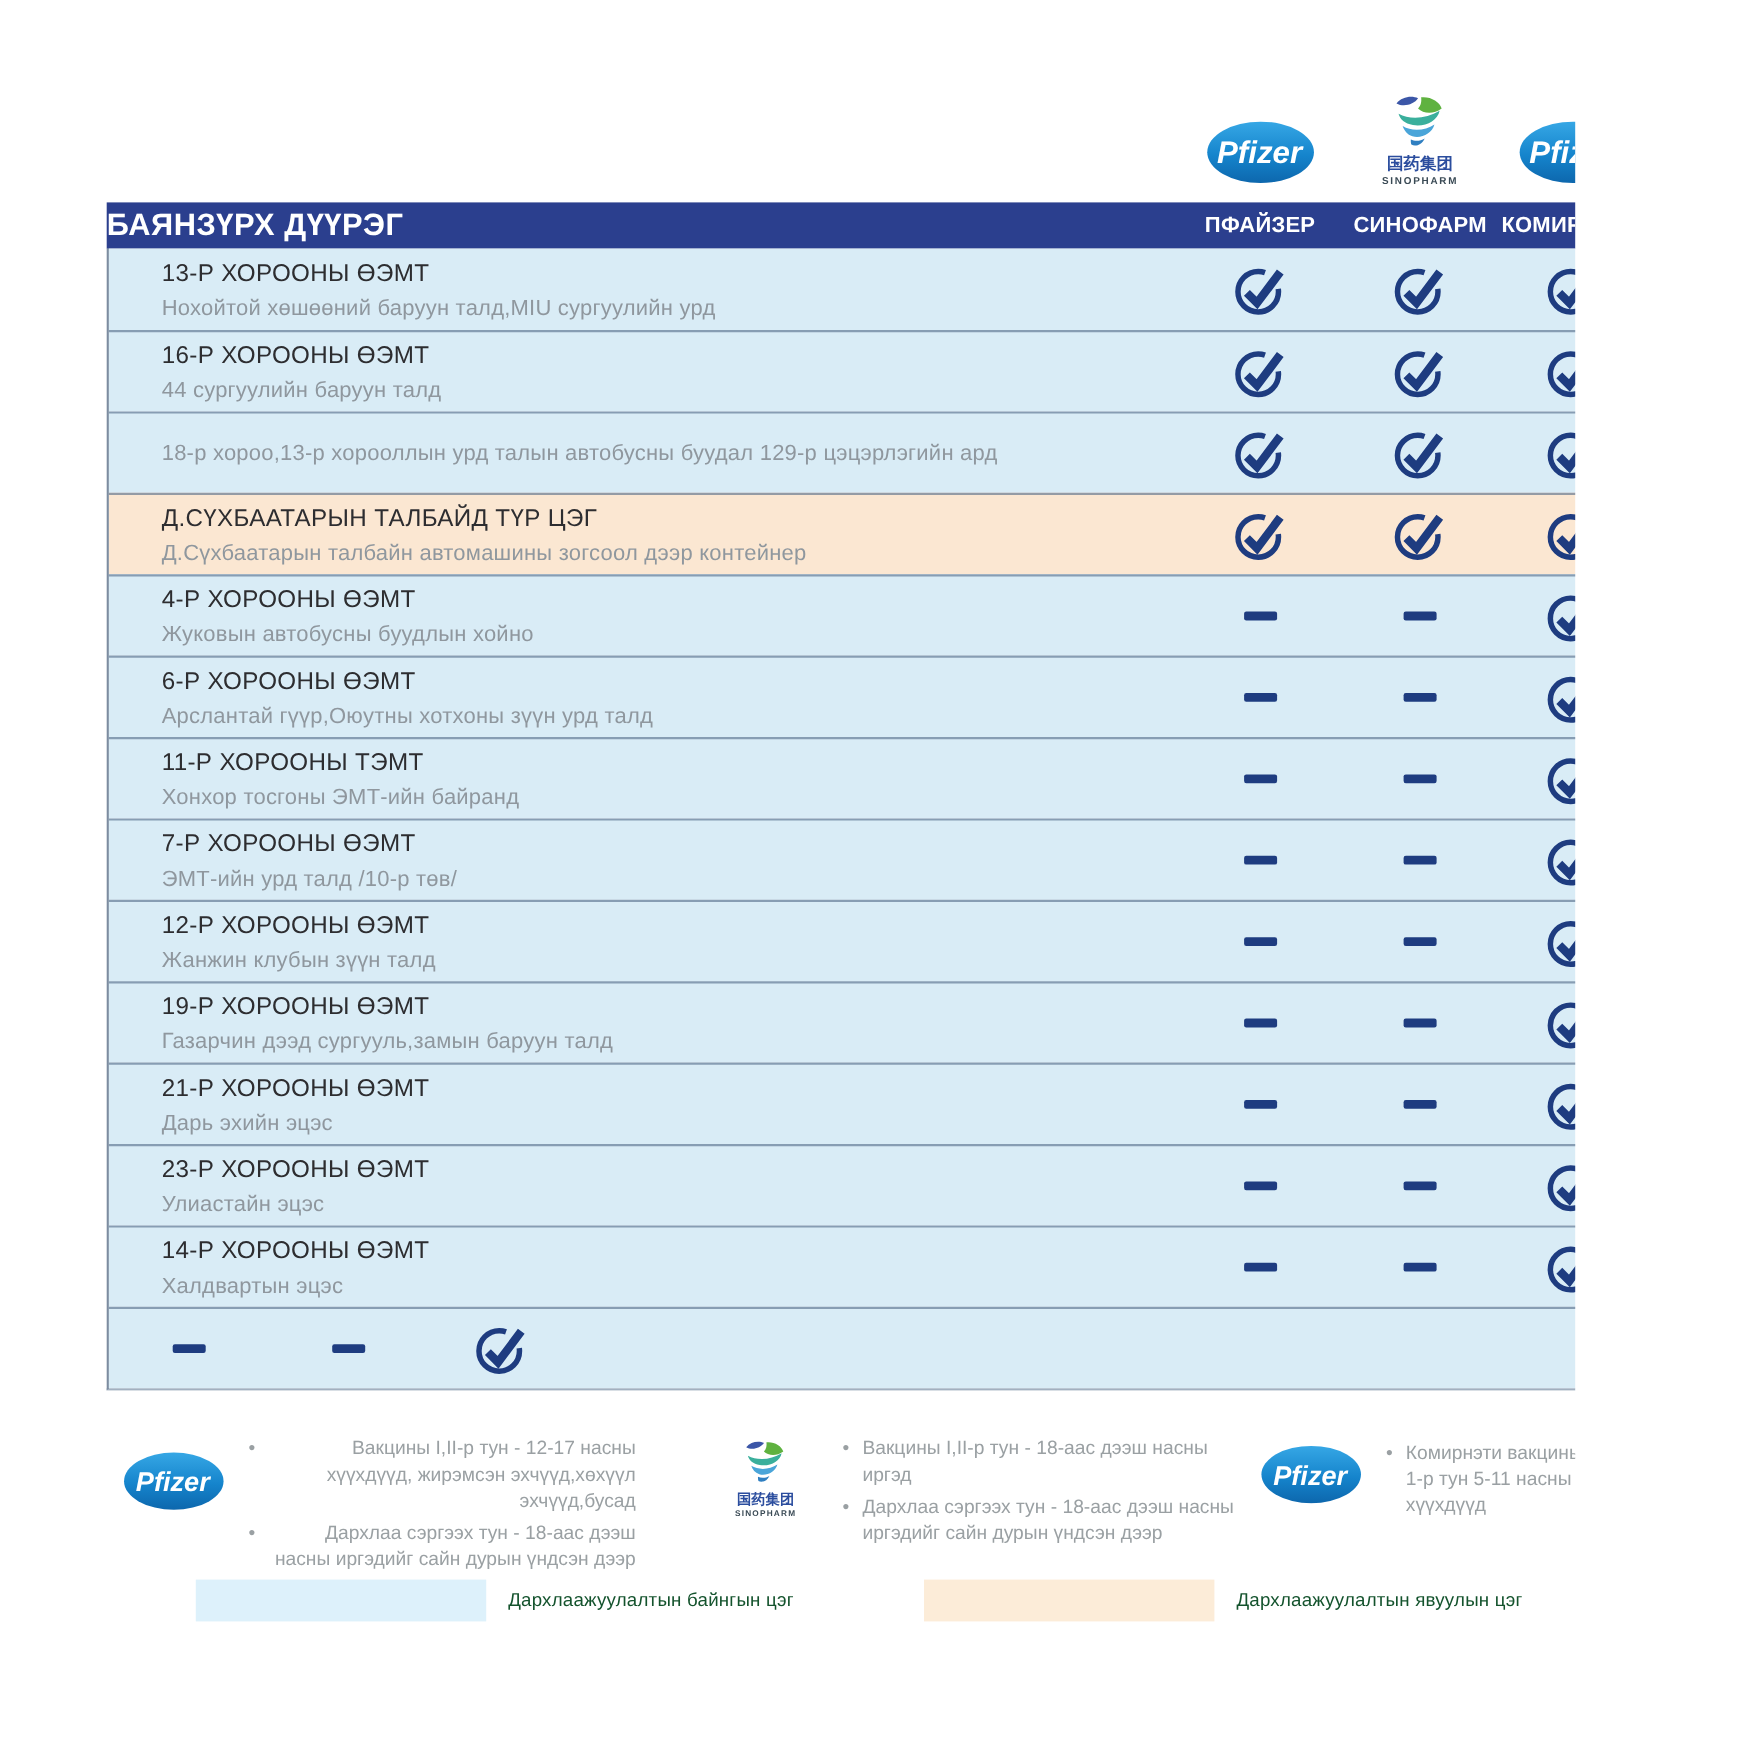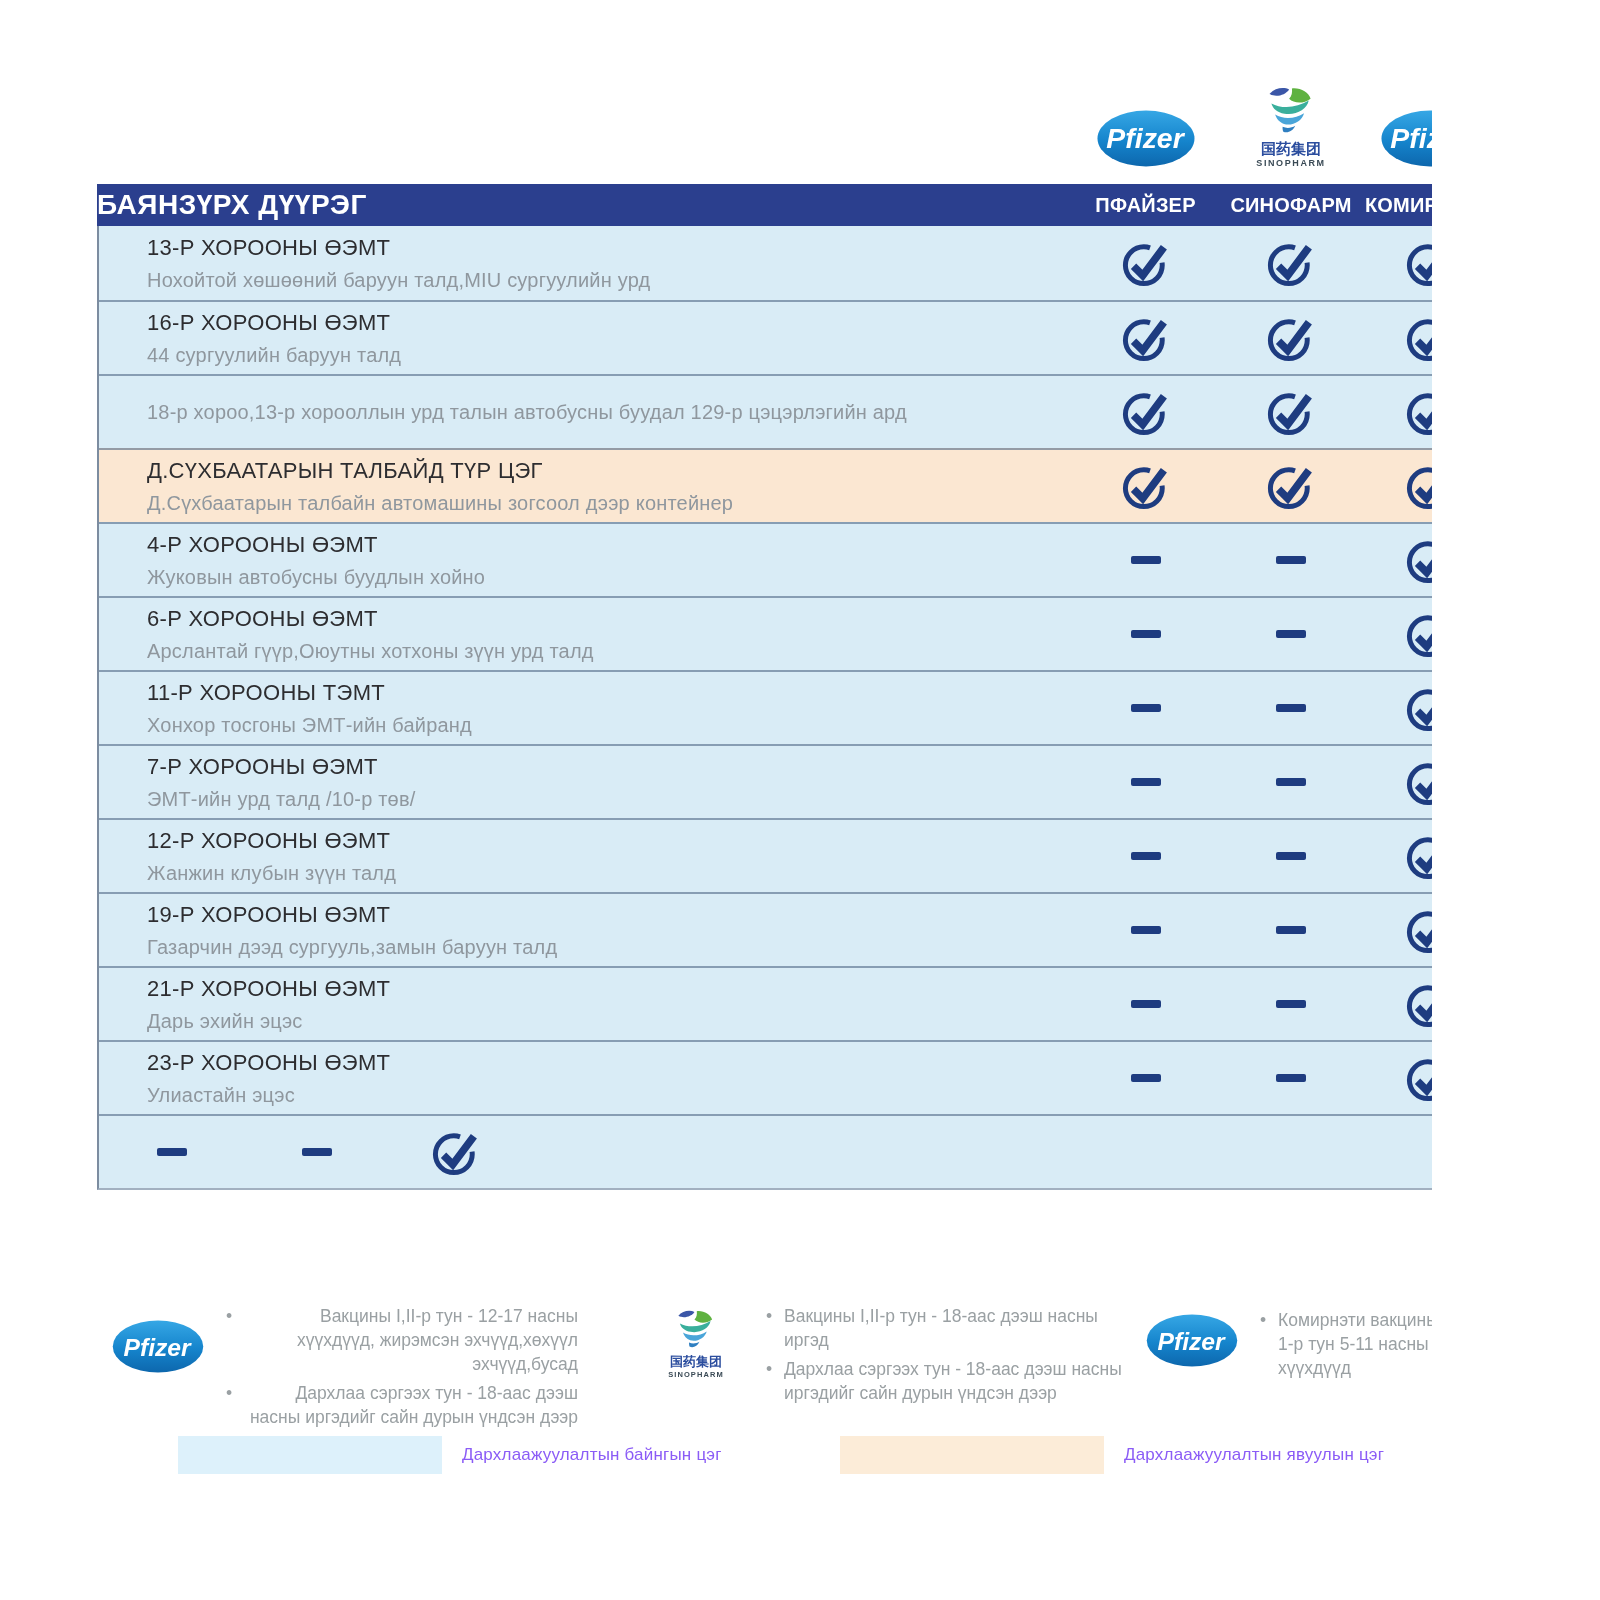--- a/index.html
+++ b/index.html
@@ -55,21 +55,21 @@
   ul.bullets li{position:relative;padding-left:18px;font-size:17.5px;line-height:24px;color:#9aa0a3;margin-bottom:5px;}
   ul.bullets li::before{content:"•";position:absolute;left:0;top:0;color:#9aa0a3;}
   .g1 ul.bullets{width:352px;text-align:right;}
   .g2 ul.bullets{width:362px;}
   .g3 ul.bullets{width:192px;}
 
   
   .swatch{position:absolute;top:1412px;width:264px;height:38px;}
   .swatch.blue{left:178px;background:var(--legend-blue,#ddf1fb);}
   .swatch.peach{left:840px;background:var(--legend-peach,#fcecd8);}
-  .legend-label{position:absolute;top:1412px;height:38px;line-height:38px;font-size:17px;color:#8b5cf6;letter-spacing:.2px;}
+  .legend-label{position:absolute;top:1412px;height:38px;line-height:38px;font-size:17px;color:#14532d;letter-spacing:.2px;}
   .legend-label.l1{left:462px;}
   .legend-label.l2{left:1124px;}
 </style>
 </head>
 <body>
 
 <div class="canvas">
 
   <svg width="0" height="0" style="position:absolute" aria-hidden="true">
     <defs>
@@ -357,20 +357,38 @@
   <div class="dash"></div>
 </div>
     <div class="mark-cell c3">
   <svg class="check" viewBox="0 0 48 48" width="52" height="52">
     <circle cx="22" cy="26" r="17" fill="none" stroke-width="4.6" stroke-dasharray="85.4 18.2"></circle>
     <path d="M12.5 27 L21 35.5 L40.5 9.5" fill="none" stroke-width="7"></path>
   </svg>
 </div>
   </div>
 
+  <div class="row">
+    <div class="row-label">
+      <div class="row-title">14-Р ХОРООНЫ ӨЭМТ</div>
+      <div class="row-desc">Халдвартын эцэс</div>
+    </div>
+    <div class="mark-cell c1">
+  <div class="dash"></div>
+</div>
+    <div class="mark-cell c2">
+  <div class="dash"></div>
+</div>
+    <div class="mark-cell c3">
+  <svg class="check" viewBox="0 0 48 48" width="52" height="52">
+    <circle cx="22" cy="26" r="17" fill="none" stroke-width="4.6" stroke-dasharray="85.4 18.2"></circle>
+    <path d="M12.5 27 L21 35.5 L40.5 9.5" fill="none" stroke-width="7"></path>
+  </svg>
+</div>
+  </div>
 
   <div class="row">
     <div class="mark-cell c1">
   <div class="dash"></div>
 </div>
     <div class="mark-cell c2">
   <div class="dash"></div>
 </div>
     <div class="mark-cell c3">
   <svg class="check" viewBox="0 0 48 48" width="52" height="52">

